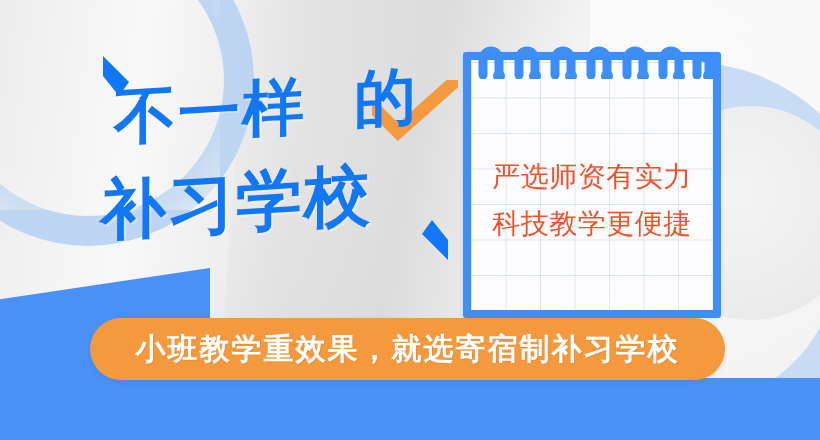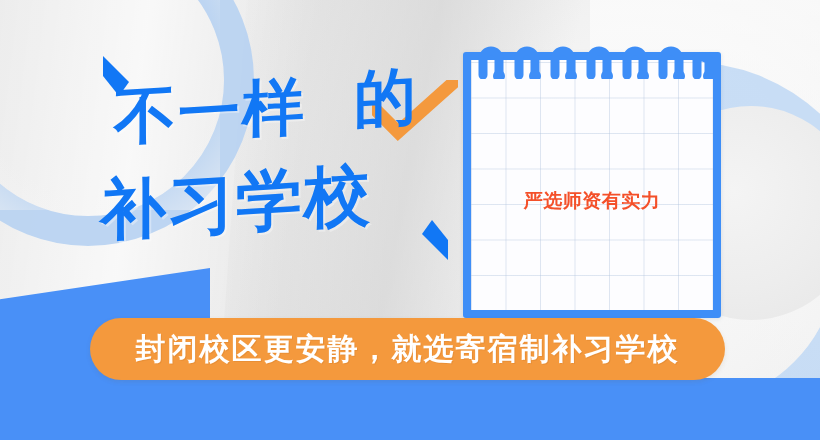--- a/index.html
+++ b/index.html
@@ -106,21 +106,21 @@
   }
   .spiral{
     position:absolute;left:8px;top:-13px;width:242px;height:40px;
   }
   .pad-lines{
     position:absolute;left:8px;top:8px;right:8px;bottom:8px;
     display:flex;flex-direction:column;justify-content:center;
     padding-top:30px;box-sizing:border-box;
   }
   .pad-line{
-    text-align:center;color:#f4502a;font-weight:700;font-size:19px;
+    text-align:center;color:#f4502a;font-weight:400;font-size:28px;
     letter-spacing:.5px;line-height:1;margin:9.5px 0;
     white-space:nowrap;
   }
 
   
   .pill{
     position:absolute;left:90px;top:318px;width:635px;height:62px;
     background:#f4993d;border-radius:32px;
     display:flex;align-items:center;justify-content:center;
     box-shadow:0 2px 5px rgba(120,80,20,.10);
@@ -186,20 +186,21 @@
         <circle cx="100" cy="37" r="6"></circle>
         <circle cx="136" cy="37" r="6"></circle>
         <circle cx="172" cy="37" r="6"></circle>
         <circle cx="208" cy="37" r="6"></circle>
         <circle cx="238" cy="37" r="6"></circle>
       </g>
     </svg>
 
     <div class="pad-lines">
       <div class="pad-line">严选师资有实力</div>
+      <div class="pad-line">科技教学更便捷</div>
     </div>
   </div>
 
   <div class="pill">
-    <span class="pill-text">封闭校区更安静，就选寄宿制补习学校</span>
+    <span class="pill-text">小班教学重效果，就选寄宿制补习学校</span>
   </div>
 
 </div>
 
 </body></html>

